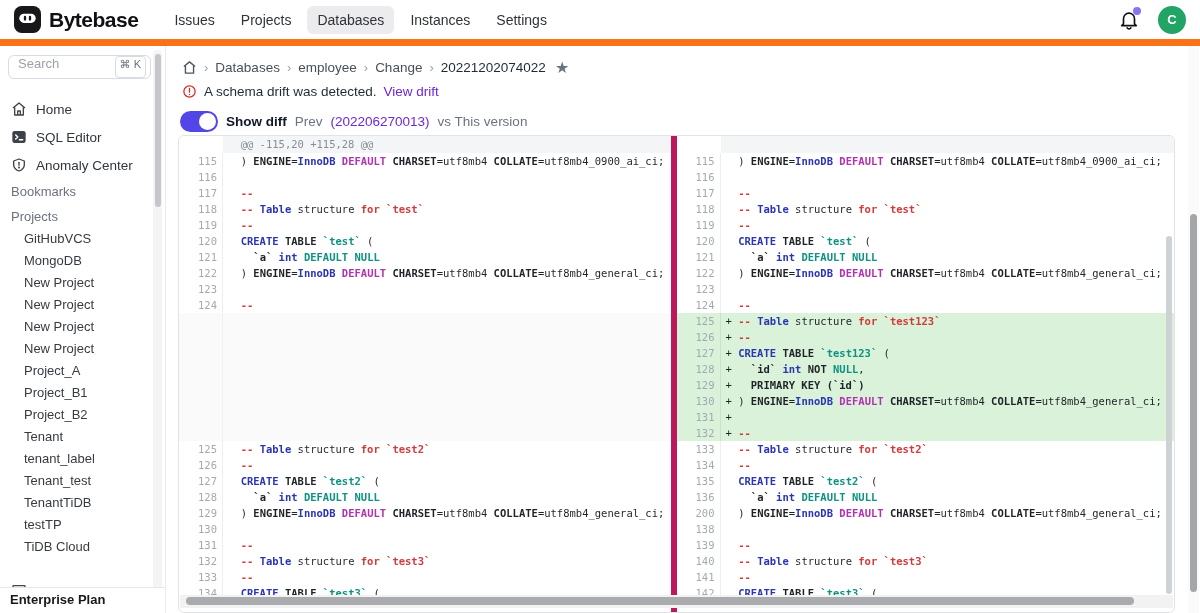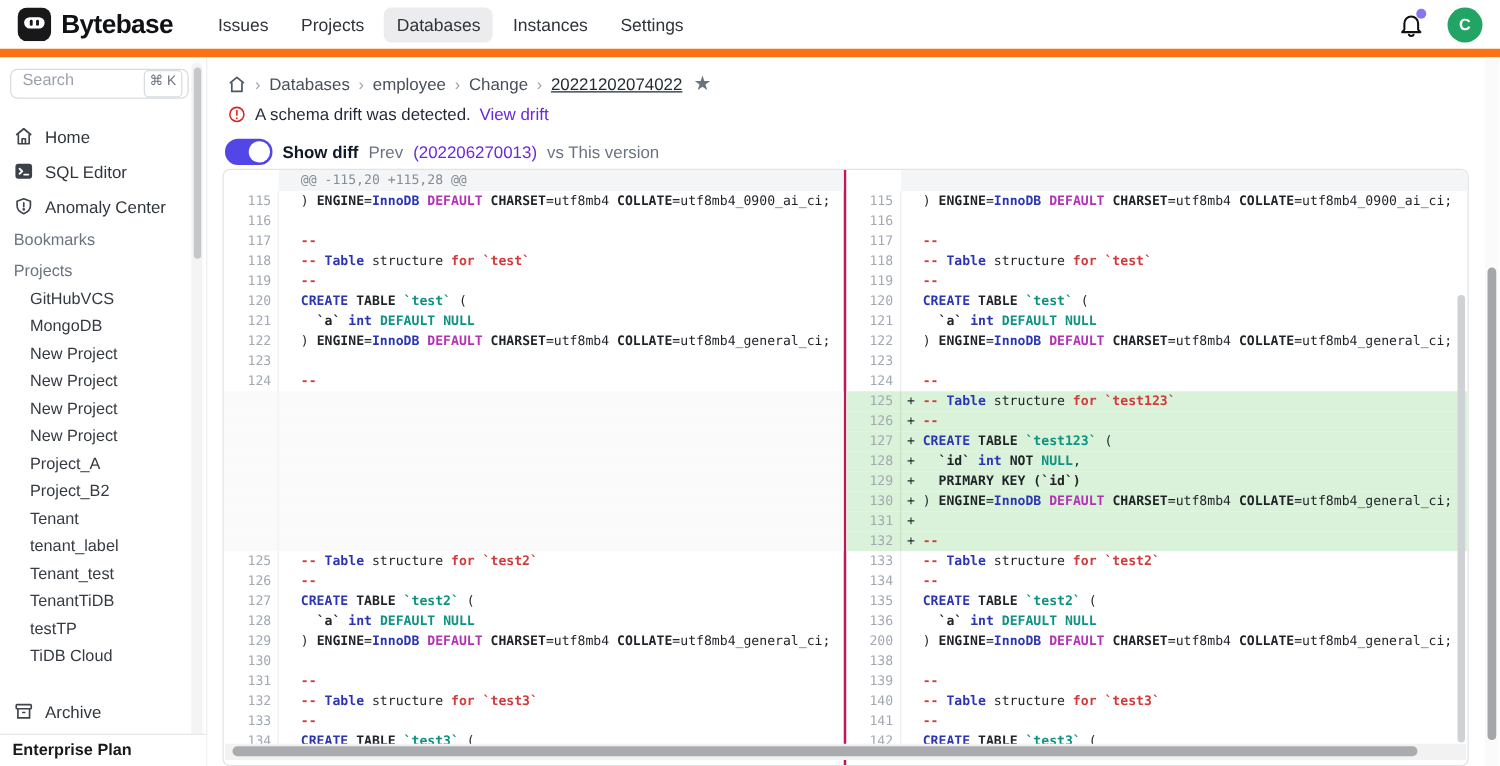--- a/index.html
+++ b/index.html
@@ -40,36 +40,36 @@
     font-size:13px; font-weight:bold; color:#17191c; padding:4px 0 6px 10px; }
   .side-track { position:absolute; right:3px; top:4px; bottom:4px; width:9px; background:#f4f4f5; border-radius:5px; }
   .side-thumb { position:absolute; right:4.5px; top:8px; width:6px; height:153px; background:#c6c7ca; border-radius:3px; cursor:pointer; }
 
   
   .main { position:absolute; left:166px; top:46px; right:0; bottom:0; background:#fff; }
   .crumb-row { display:flex; align-items:center; gap:7px; padding:14px 0 0 16px; font-size:13.5px; color:#47505a; }
   .crumb-row .home-ic { width:15px; height:15px; color:#4b5563; cursor:pointer; }
   .crumb-sep { color:#9ca3af; font-size:13px; }
   .crumb { cursor:pointer; }
-  .crumb:last-of-type { color:#1f2937;text-decoration:underline; }
+  .crumb:last-of-type { color:#1f2937; }
   .star { color:#6b7280; font-size:16px; line-height:14px; cursor:pointer; margin-left:2px; }
   .alert-row { display:flex; align-items:center; gap:7px; padding:9px 0 0 16px; font-size:13.5px; color:#1f2937; }
   .alert-row svg { width:15px; height:15px; flex:none; }
   .link { color:#6d28d9; cursor:pointer; }
   .toggle-row { display:flex; align-items:center; gap:8px; padding:12px 0 0 14px; font-size:13.5px; }
   .toggle { position:relative; width:38px; height:21px; border-radius:11px; cursor:pointer; }
   .knob { position:absolute; top:2px; right:2px; width:17px; height:17px; background:#fff; border-radius:50%; }
   .tg-label { font-weight:bold; color:#111827; }
   .tg-gray { color:#6b7280; }
 
   
   .diff { position:absolute; left:12px; top:89px; width:997px; height:478px; border:1px solid #e1e3e6;
     border-radius:6px; background:#fff; overflow:hidden; display:flex; }
   .panel { width:498px; overflow:hidden; }
-  .panel.left { border-right:2px solid #be185d; }
+  .panel.left { border-right:6px solid #be185d; }
   .drow { display:flex; height:16px; line-height:16px; font-family:"DejaVu Sans Mono", monospace; font-size:10.5px; }
   .drow.hunk { height:17px; line-height:17px; }
   .gut { width:44px; flex:none; text-align:right; padding-right:5px; color:#a3a9b1; font-size:10.5px;
     border-right:1px solid #eceef0; }
   .code { flex:1; padding-left:5px; white-space:pre; overflow:hidden; }
   .drow.hunk .code { background:#f4f5f6; color:#858d97; }
   .drow.hunk .gut { border-right-color:transparent; }
   .drow.add { background:#d9f2d9; }
   .drow.add .gut { border-right-color:rgba(0,0,0,0.07); }
   .drow.gap { background:#fafafa; }
@@ -163,20 +163,21 @@
   <div class="section-label">Bookmarks</div>
   <div class="section-label" style="margin-top:6px">Projects</div>
   <div id="proj-list">
       <div class="proj-item">GitHubVCS</div>
       <div class="proj-item">MongoDB</div>
       <div class="proj-item">New Project</div>
       <div class="proj-item">New Project</div>
       <div class="proj-item">New Project</div>
       <div class="proj-item">New Project</div>
       <div class="proj-item">Project_A</div>
+      <div class="proj-item">Project_B1</div>
       <div class="proj-item">Project_B2</div>
       <div class="proj-item">Tenant</div>
       <div class="proj-item">tenant_label</div>
       <div class="proj-item">Tenant_test</div>
       <div class="proj-item">TenantTiDB</div>
       <div class="proj-item">testTP</div>
       <div class="proj-item">TiDB Cloud</div>
     </div>
   <div class="menu-item archive">
     <svg viewBox="0 0 24 24" fill="none" stroke="currentColor" stroke-width="2">

